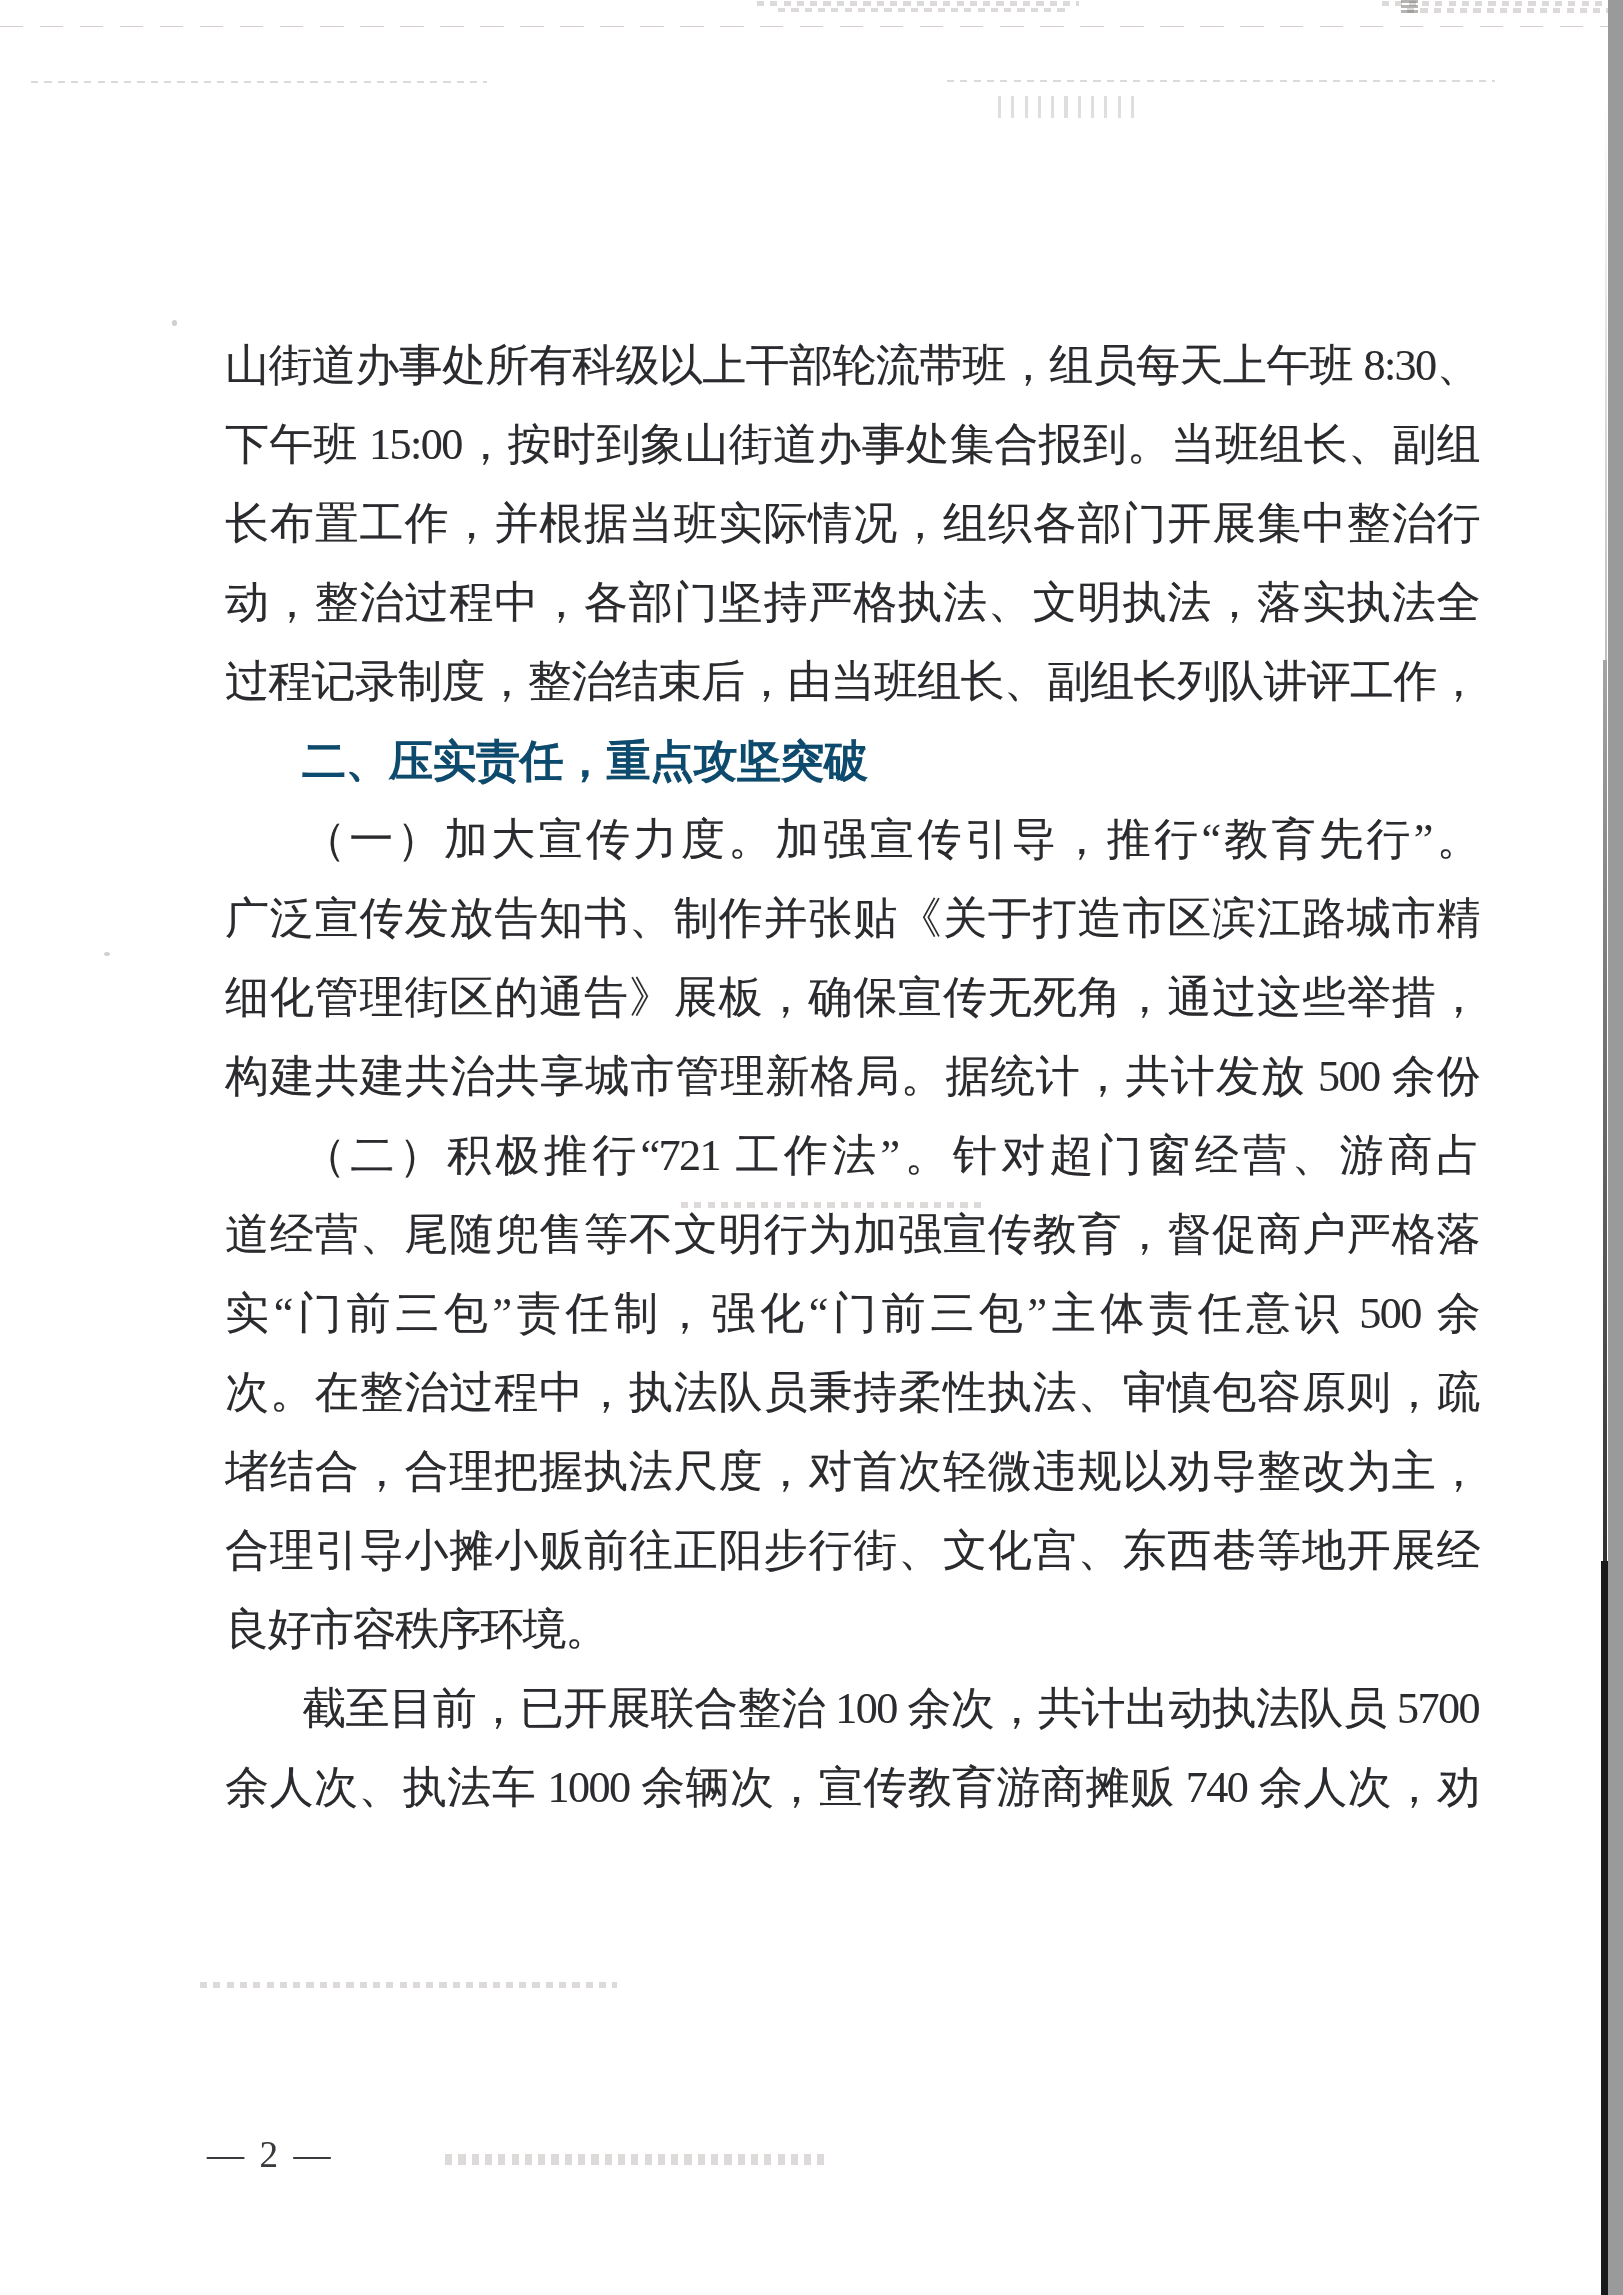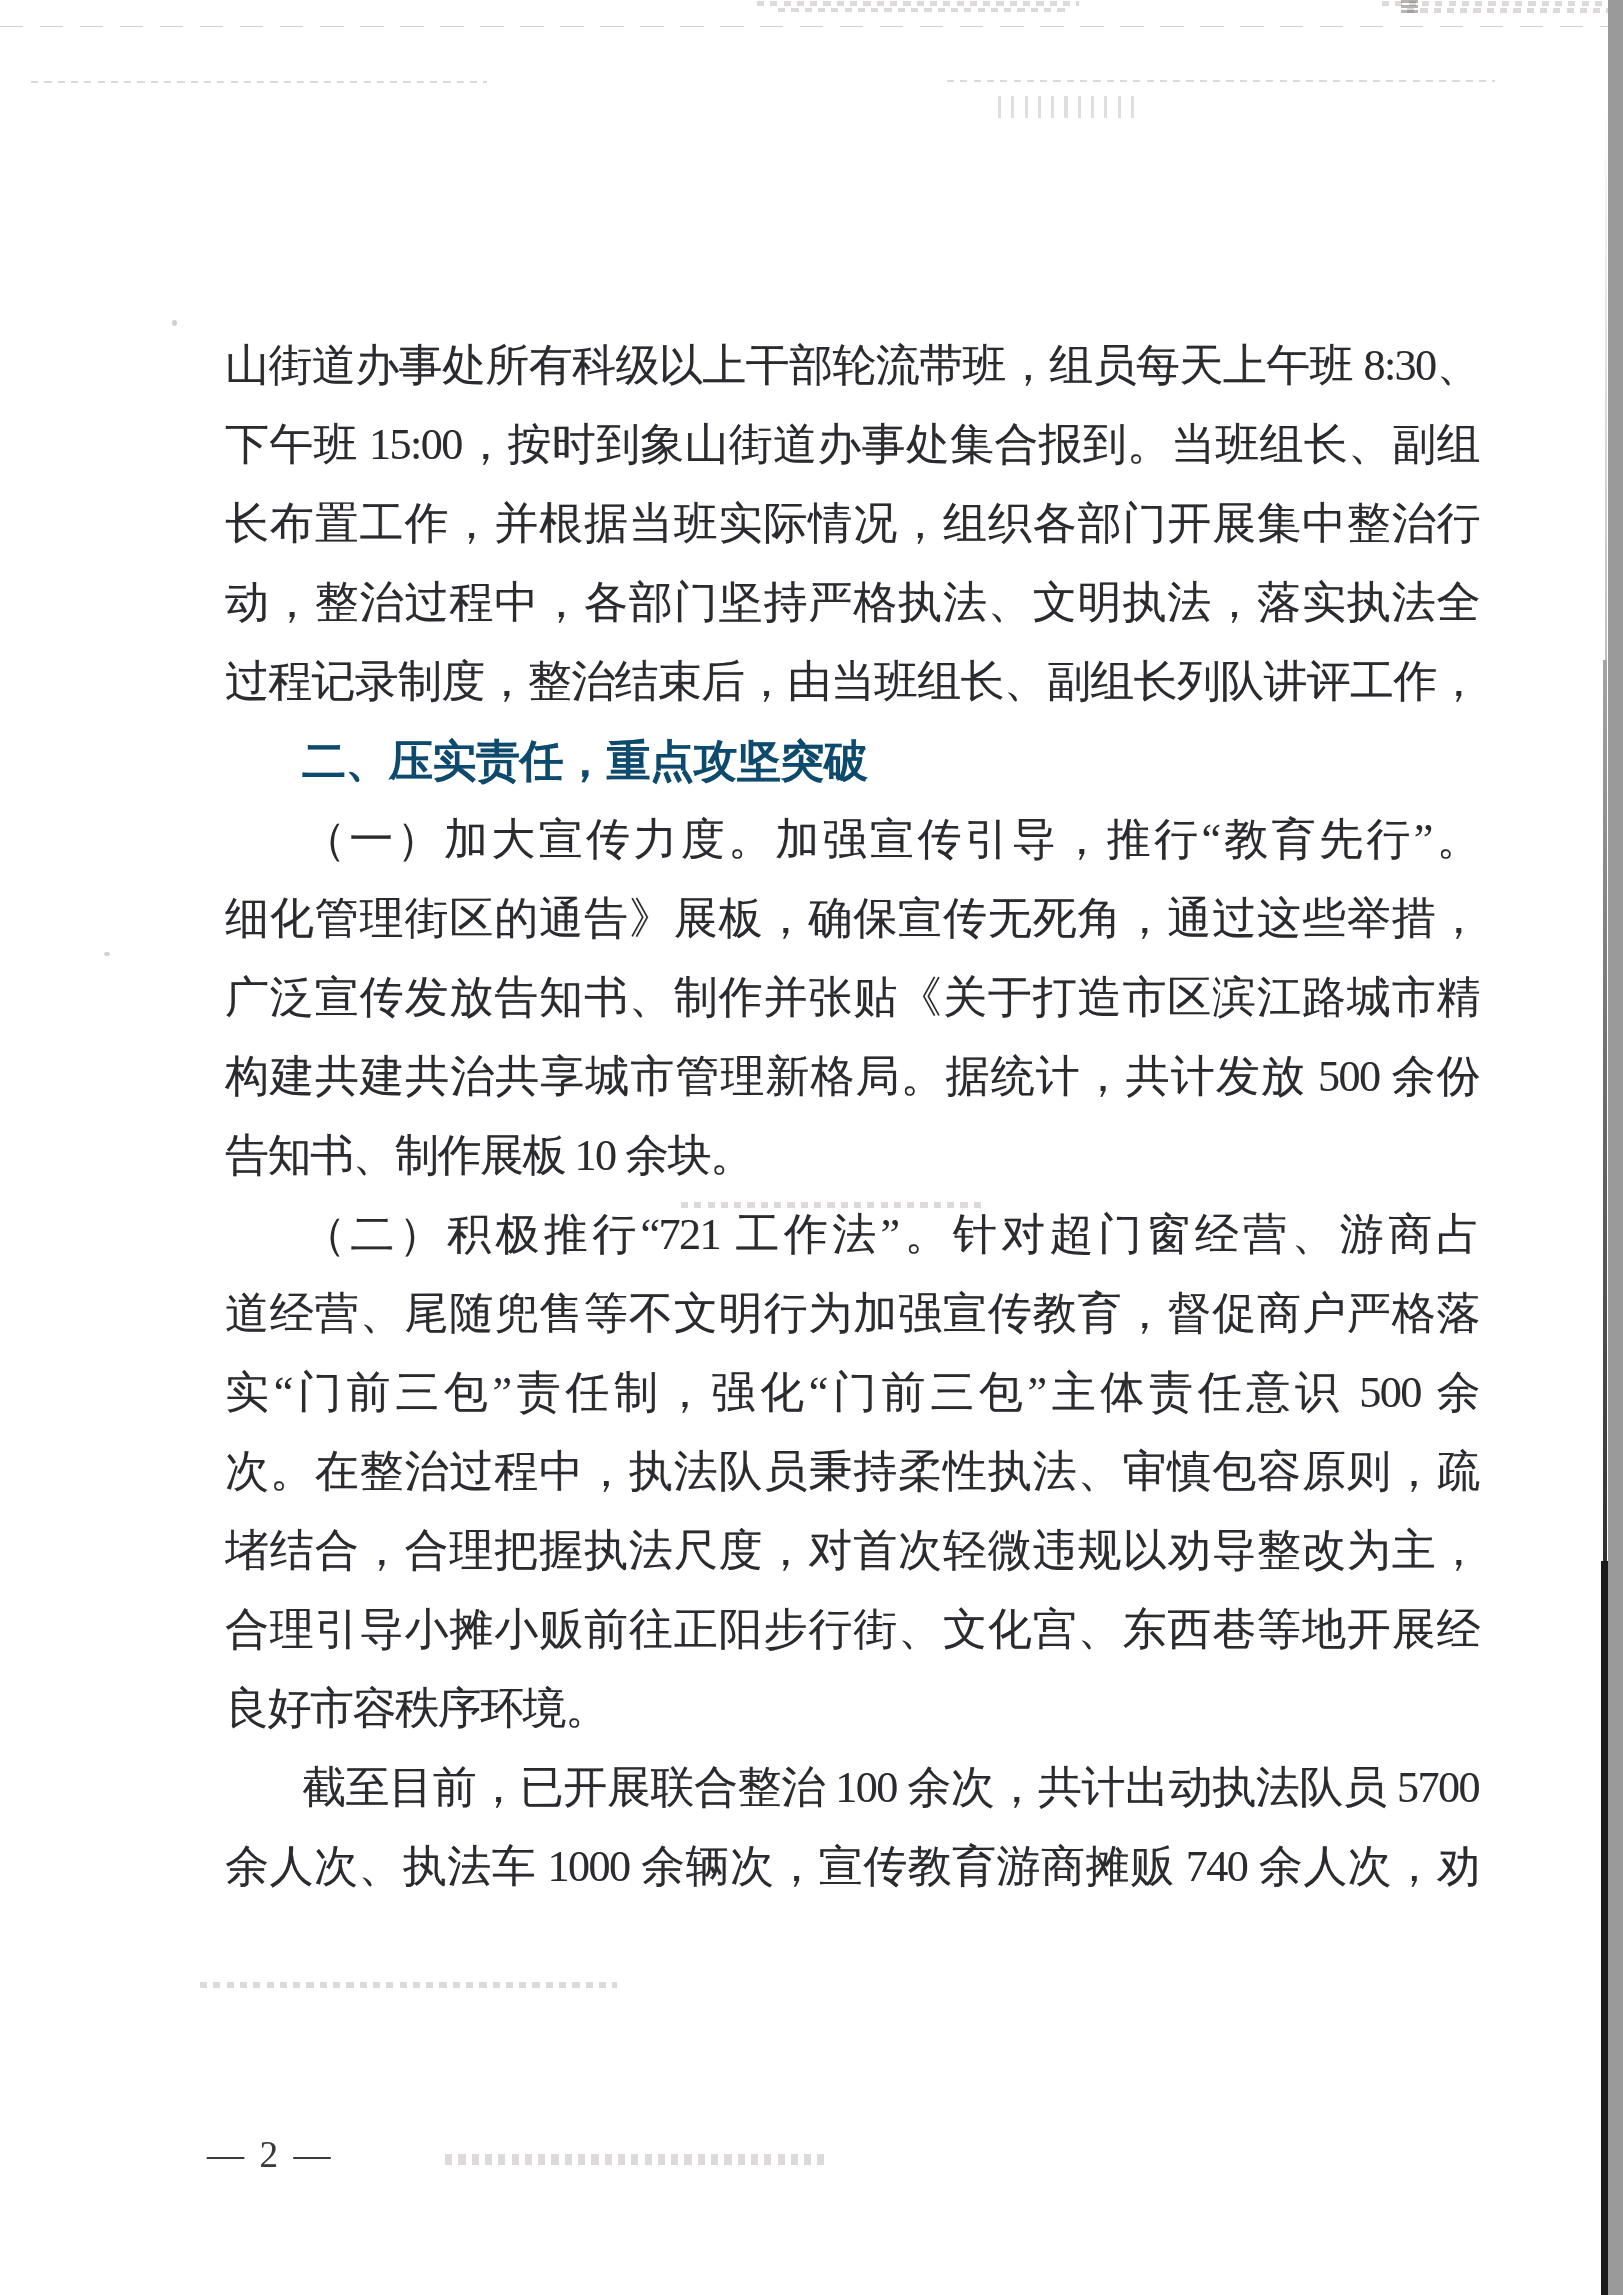--- a/index.html
+++ b/index.html
@@ -98,24 +98,23 @@
   <div id="edge-bottom" class="artifact" style="right:0; top:1561px; width:7.2px; height:734px;"></div>
 
   <div id="text-column">
     <div class="ln">山街道办事处所有科级以上干部轮流带班，组员每天上午班 8:30、</div>
     <div class="ln">下午班 15:00，按时到象山街道办事处集合报到。当班组长、副组</div>
     <div class="ln">长布置工作，并根据当班实际情况，组织各部门开展集中整治行</div>
     <div class="ln">动，整治过程中，各部门坚持严格执法、文明执法，落实执法全</div>
     <div class="ln">过程记录制度，整治结束后，由当班组长、副组长列队讲评工作，</div>
     <div class="ln short indent heading">二、压实责任，重点攻坚突破</div>
     <div class="ln indent">（一）加大宣传力度。加强宣传引导，推行“教育先行”。</div>
+    <div class="ln">广泛宣传发放告知书、制作并张贴《关于打造市区滨江路城市精</div>
     <div class="ln">细化管理街区的通告》展板，确保宣传无死角，通过这些举措，</div>
-    <div class="ln">广泛宣传发放告知书、制作并张贴《关于打造市区滨江路城市精</div>
     <div class="ln">构建共建共治共享城市管理新格局。据统计，共计发放 500 余份</div>
-    <div class="ln short">告知书、制作展板 10 余块。</div>
     <div class="ln indent">（二）积极推行“721 工作法”。针对超门窗经营、游商占</div>
     <div class="ln">道经营、尾随兜售等不文明行为加强宣传教育，督促商户严格落</div>
     <div class="ln">实“门前三包”责任制，强化“门前三包”主体责任意识 500 余</div>
     <div class="ln">次。在整治过程中，执法队员秉持柔性执法、审慎包容原则，疏</div>
     <div class="ln">堵结合，合理把握执法尺度，对首次轻微违规以劝导整改为主，</div>
     <div class="ln">合理引导小摊小贩前往正阳步行街、文化宫、东西巷等地开展经</div>
     <div class="ln short">良好市容秩序环境。</div>
     <div class="ln indent">截至目前，已开展联合整治 100 余次，共计出动执法队员 5700</div>
     <div class="ln">余人次、执法车 1000 余辆次，宣传教育游商摊贩 740 余人次，劝</div>
   </div>

